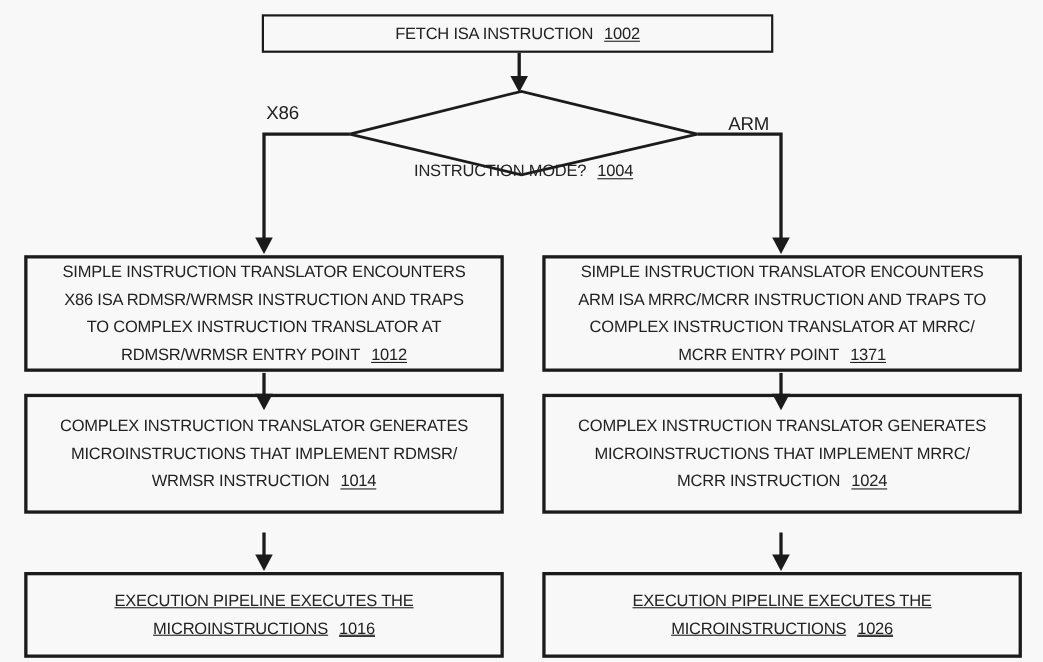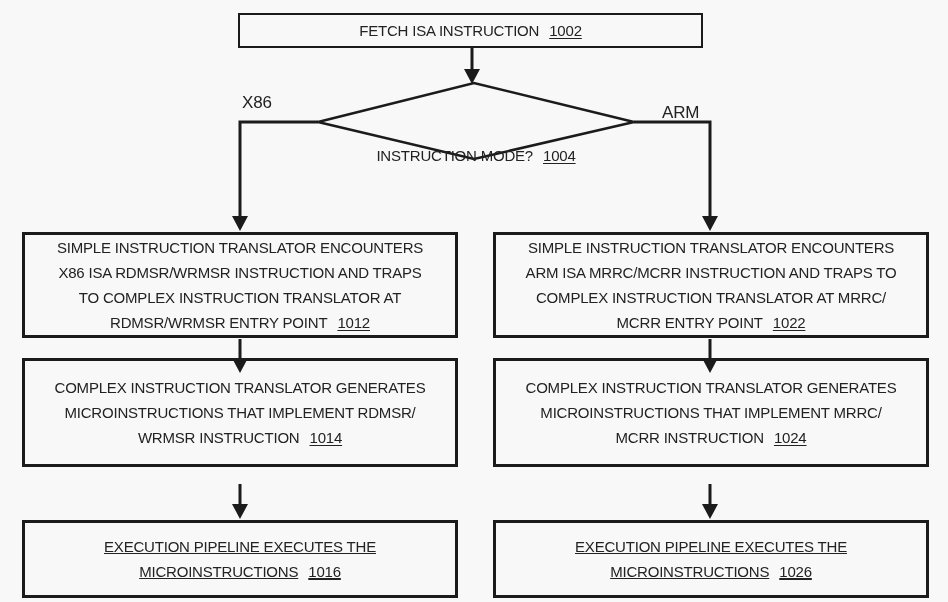--- a/index.html
+++ b/index.html
@@ -138,21 +138,21 @@
   </div>
   <div class="node col-left row3">
     <div class="boxtext"><span>EXECUTION PIPELINE EXECUTES THE
 MICROINSTRUCTIONS</span><span class="ref">1016</span></div>
   </div>
 
   <div class="node col-right row1">
     <div class="boxtext"><span>SIMPLE INSTRUCTION TRANSLATOR ENCOUNTERS
 ARM ISA MRRC/MCRR INSTRUCTION AND TRAPS TO
 COMPLEX INSTRUCTION TRANSLATOR AT MRRC/
-MCRR ENTRY POINT</span><span class="ref">1022</span></div>
+MCRR ENTRY POINT</span><span class="ref">1371</span></div>
   </div>
   <div class="node col-right row2">
     <div class="boxtext"><span>COMPLEX INSTRUCTION TRANSLATOR GENERATES
 MICROINSTRUCTIONS THAT IMPLEMENT MRRC/
 MCRR INSTRUCTION</span><span class="ref">1024</span></div>
   </div>
   <div class="node col-right row3">
     <div class="boxtext"><span>EXECUTION PIPELINE EXECUTES THE
 MICROINSTRUCTIONS</span><span class="ref">1026</span></div>
   </div>

